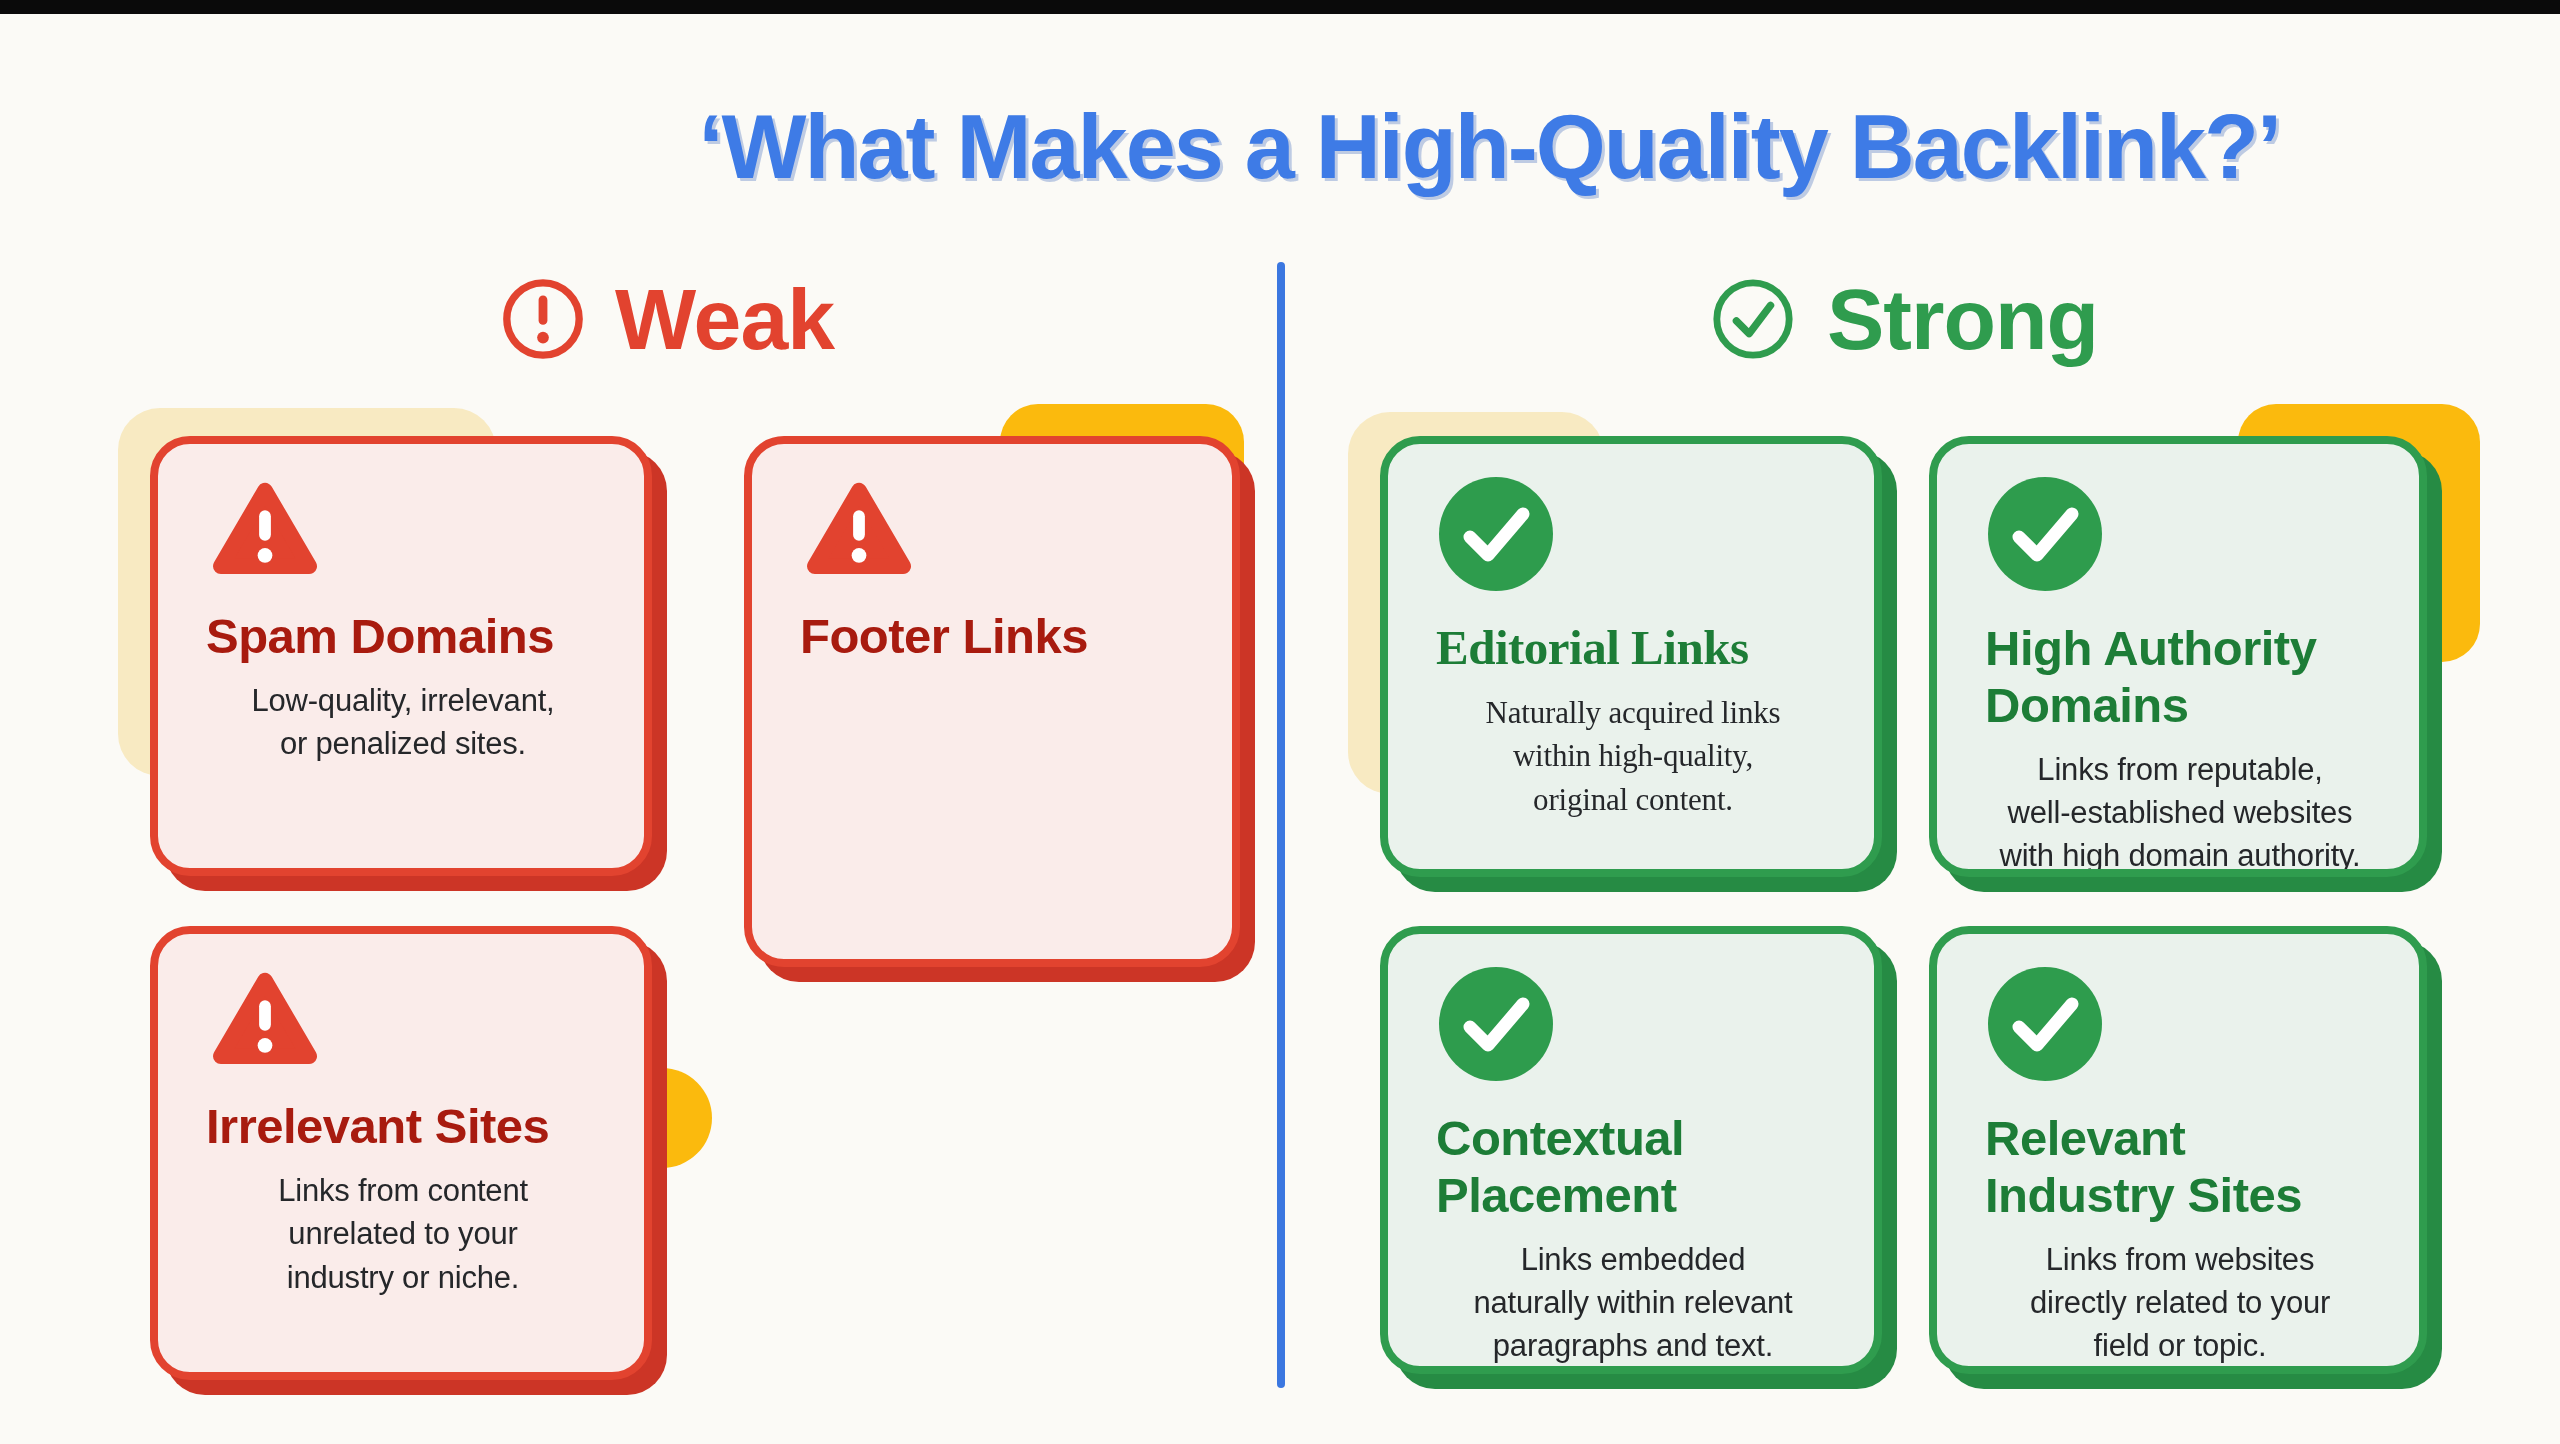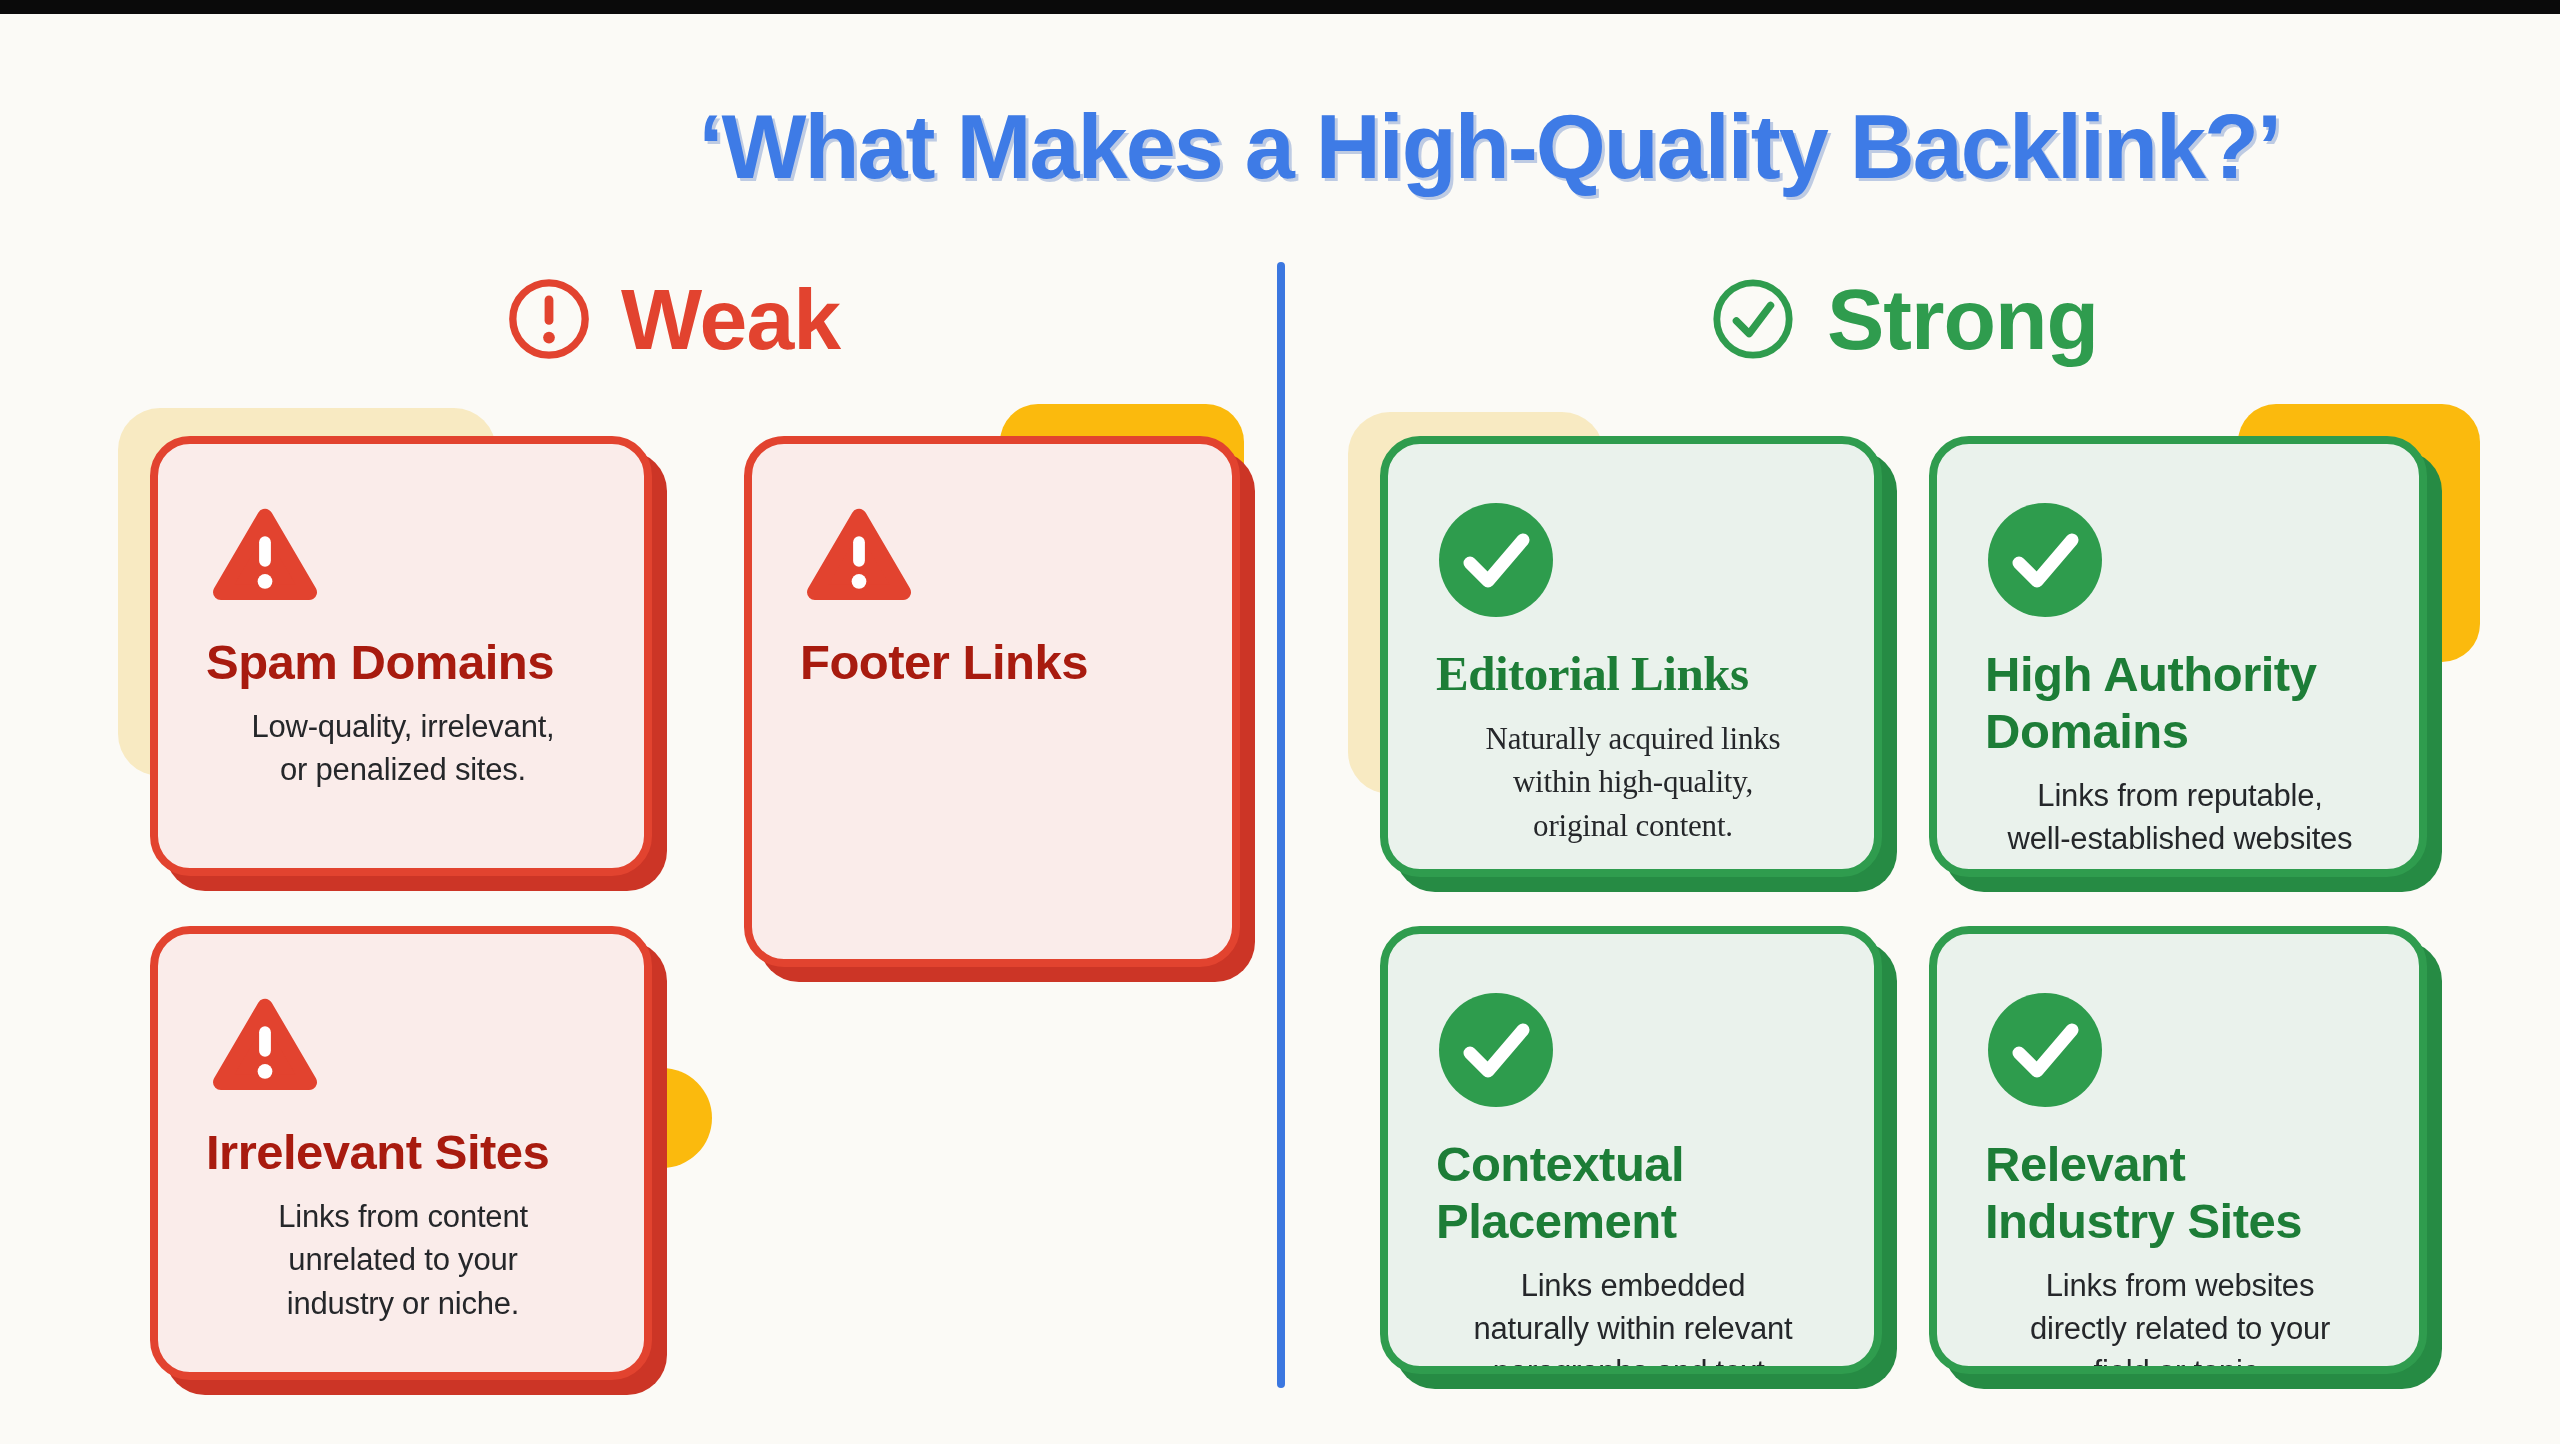--- a/index.html
+++ b/index.html
@@ -24,35 +24,35 @@
   html,body{width:2560px;height:1444px;}
   body{font-family:"Liberation Sans", sans-serif;background:var(--bg);overflow:hidden;}
   .stage{position:relative;width:2560px;height:1444px;background:var(--bg);}
   .top-bar{position:absolute;left:0;top:0;width:2560px;height:14px;background:var(--bar);}
   .title{
     position:absolute;left:0;top:96px;width:2280px;text-align:right;
     font-size:90px;font-weight:700;letter-spacing:-2px;color:var(--blue);
     text-shadow:3px 3px 0 rgba(34,84,180,0.28);
   }
   .col-header{position:absolute;top:264px;height:110px;display:flex;align-items:center;justify-content:center;gap:30px;}
-  .col-header.weak{left:150px;width:1045px;gap:28px;}
+  .col-header.weak{left:144px;width:1045px;gap:28px;}
   .col-header.strong{left:1380px;width:1047px;}
   .hicon{width:88px;height:88px;display:block;flex:0 0 auto;}
   .hicon svg{width:100%;height:100%;display:block;}
   .hlabel{font-size:86px;font-weight:700;letter-spacing:-1px;line-height:1;}
   .hlabel.weak{color:var(--red);}
   .hlabel.strong{color:var(--green);}
   .divider{position:absolute;left:1277px;top:262px;width:8px;height:1126px;background:var(--divider);border-radius:4px;}
   .accent{position:absolute;z-index:0;}
   .accent.cream{background:var(--cream);border-radius:42px;}
   .accent.yellow{background:var(--yellow);border-radius:38px;}
   .accent.circle{background:var(--yellow);border-radius:50%;}
   .card{
     position:absolute;z-index:1;border-radius:40px;
-    padding:56px 44px 30px 48px;overflow:hidden;
+    padding:30px 44px 30px 48px;overflow:hidden;
   }
   .card.weak-card{
     background:var(--pink);border:8px solid var(--red);
     box-shadow:15px 15px 0 var(--red-shadow);
   }
   .card.strong-card{
     background:var(--green-bg);border:8px solid var(--green);
     box-shadow:15px 15px 0 var(--green-shadow);
   }
   .cicon{display:block;margin-bottom:30px;}

